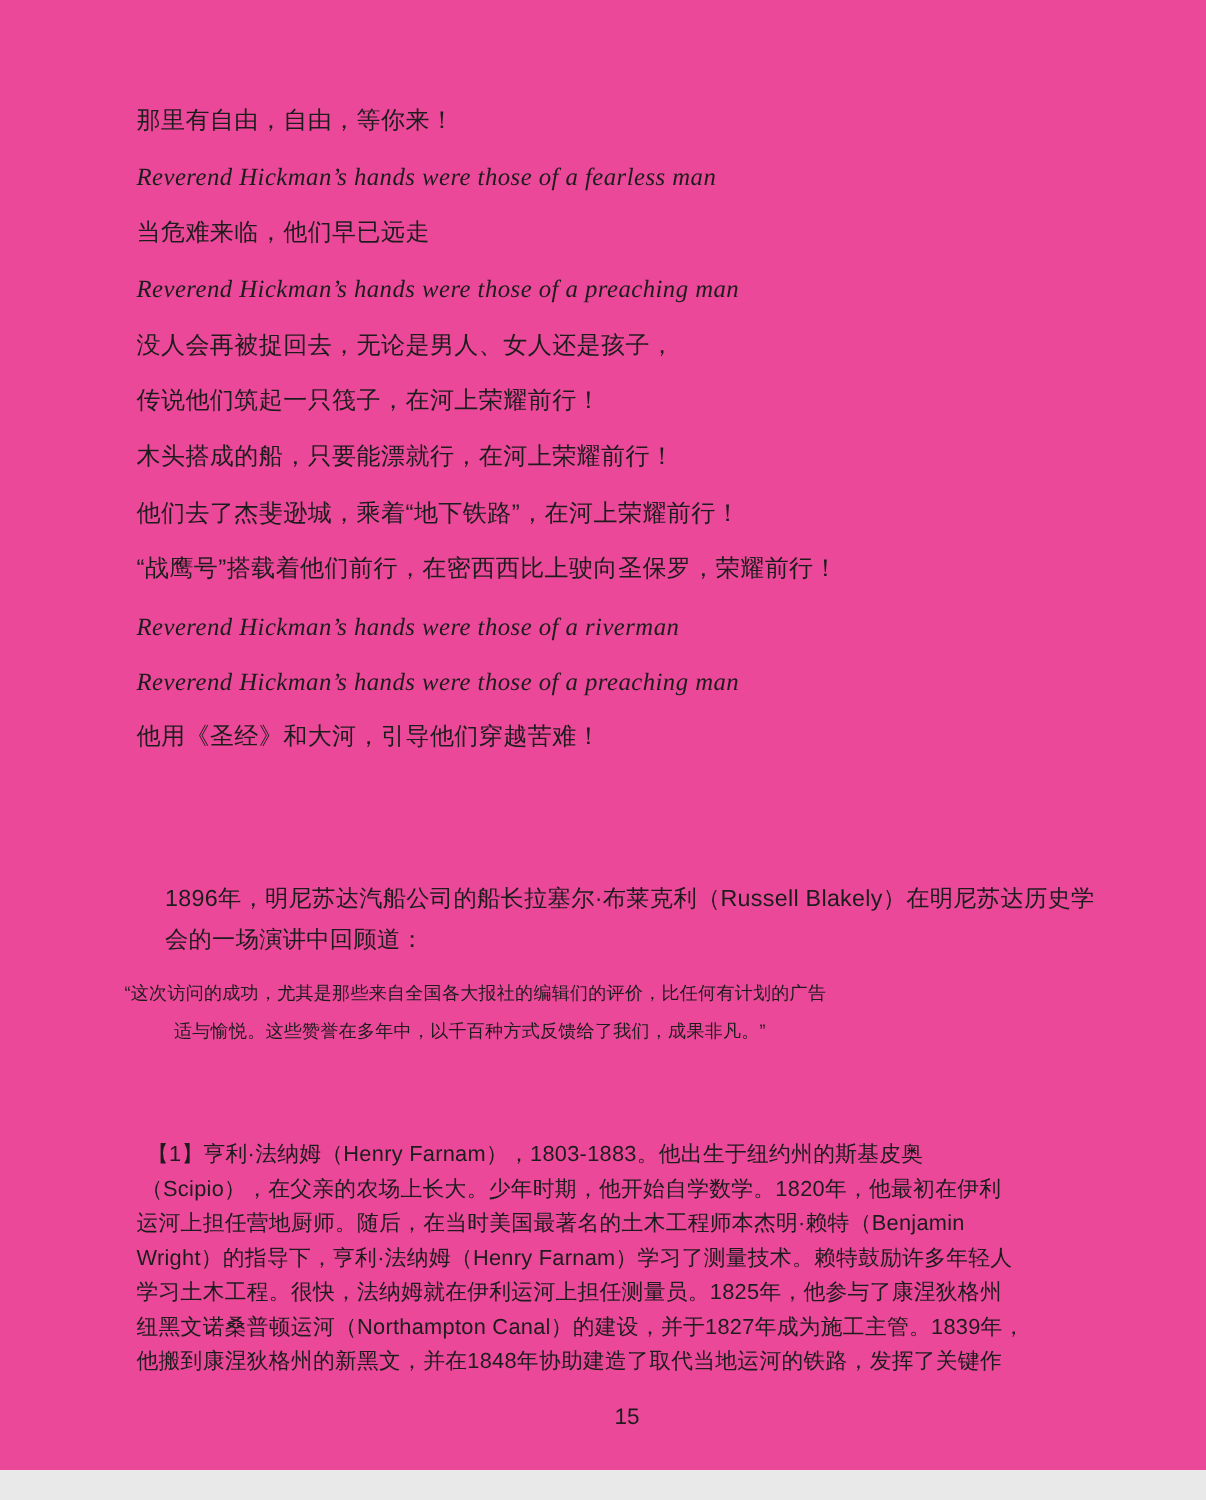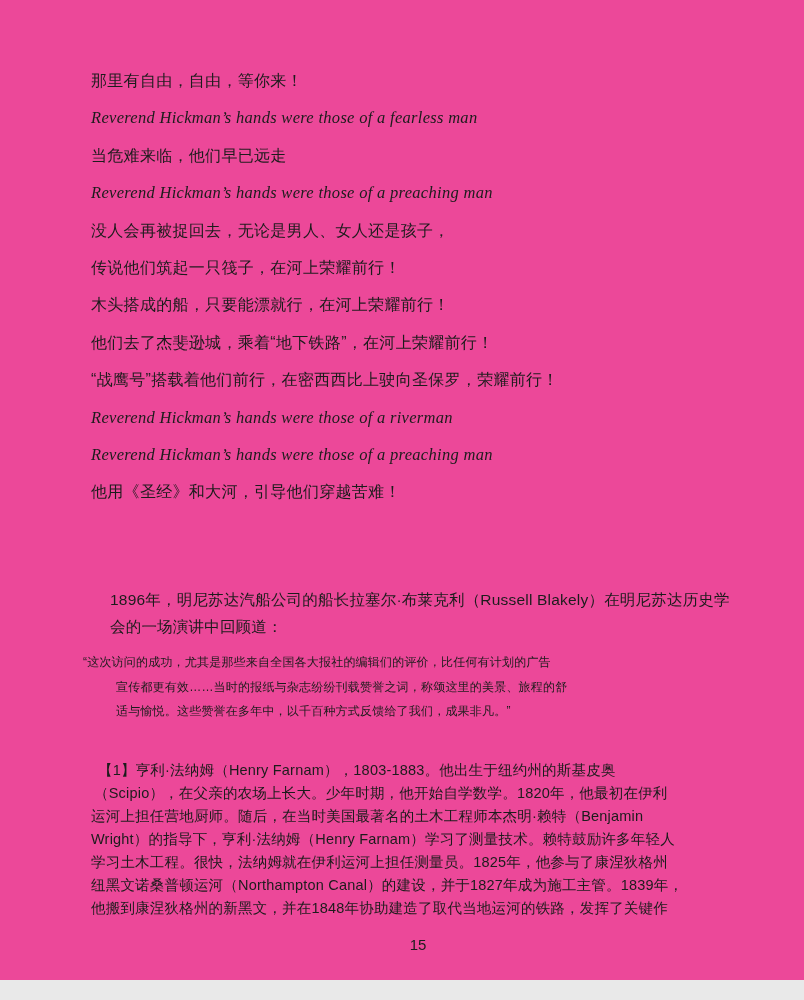--- a/index.html
+++ b/index.html
@@ -115,21 +115,20 @@
     <div class="line zh" lang="zh">他用《圣经》和大河，引导他们穿越苦难！</div>
   </div>
 
   <div class="para zh">
     <div class="line">1896年，明尼苏达汽船公司的船长拉塞尔·布莱克利（Russell Blakely）在明尼苏达历史学</div>
     <div class="line">会的一场演讲中回顾道：</div>
   </div>
 
   <div class="quote zh">
     <div class="line first">“这次访问的成功，尤其是那些来自全国各大报社的编辑们的评价，比任何有计划的广告</div>
-    <div class="line cont">宣传都更有效……当时的报纸与杂志纷纷刊载赞誉之词，称颂这里的美景、旅程的舒</div>
     <div class="line cont">适与愉悦。这些赞誉在多年中，以千百种方式反馈给了我们，成果非凡。”</div>
   </div>
 
   <div class="footnote zh">
     <div class="line fn-indent1">【1】亨利·法纳姆（Henry Farnam），1803-1883。他出生于纽约州的斯基皮奥</div>
     <div class="line fn-indent2">（Scipio），在父亲的农场上长大。少年时期，他开始自学数学。1820年，他最初在伊利</div>
     <div class="line">运河上担任营地厨师。随后，在当时美国最著名的土木工程师本杰明·赖特（Benjamin</div>
     <div class="line">Wright）的指导下，亨利·法纳姆（Henry Farnam）学习了测量技术。赖特鼓励许多年轻人</div>
     <div class="line">学习土木工程。很快，法纳姆就在伊利运河上担任测量员。1825年，他参与了康涅狄格州</div>
     <div class="line">纽黑文诺桑普顿运河（Northampton Canal）的建设，并于1827年成为施工主管。1839年，</div>

